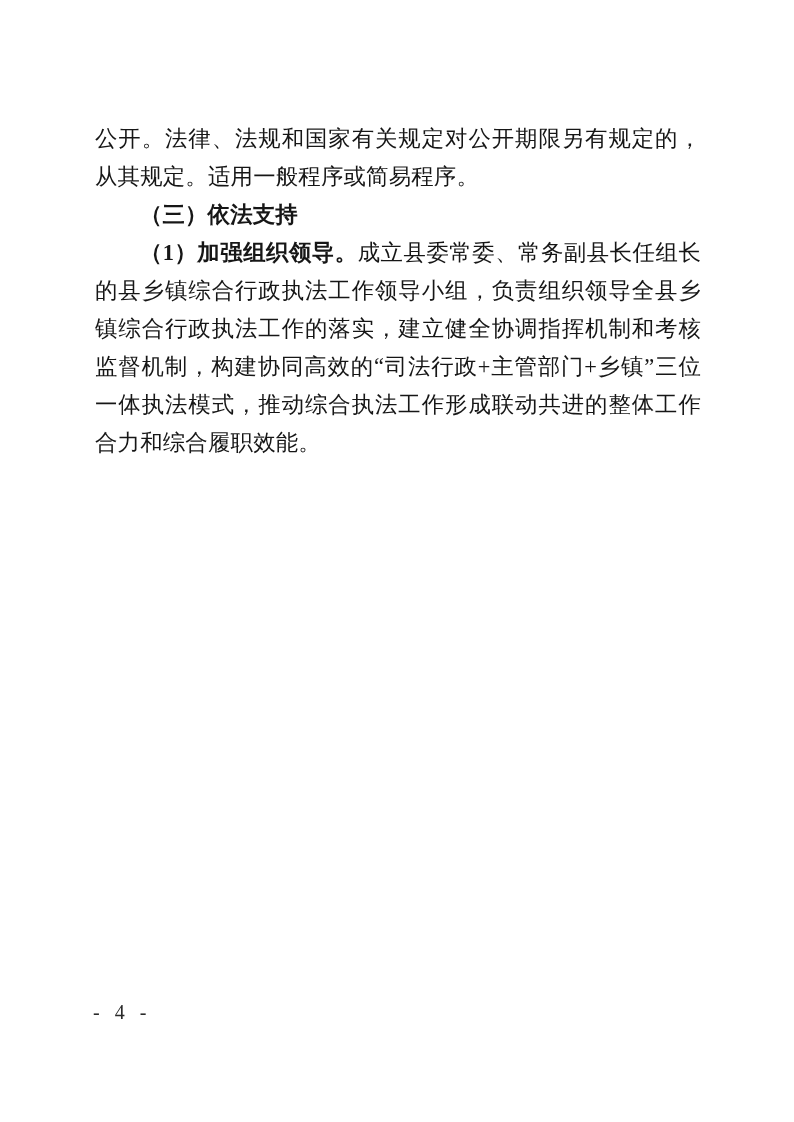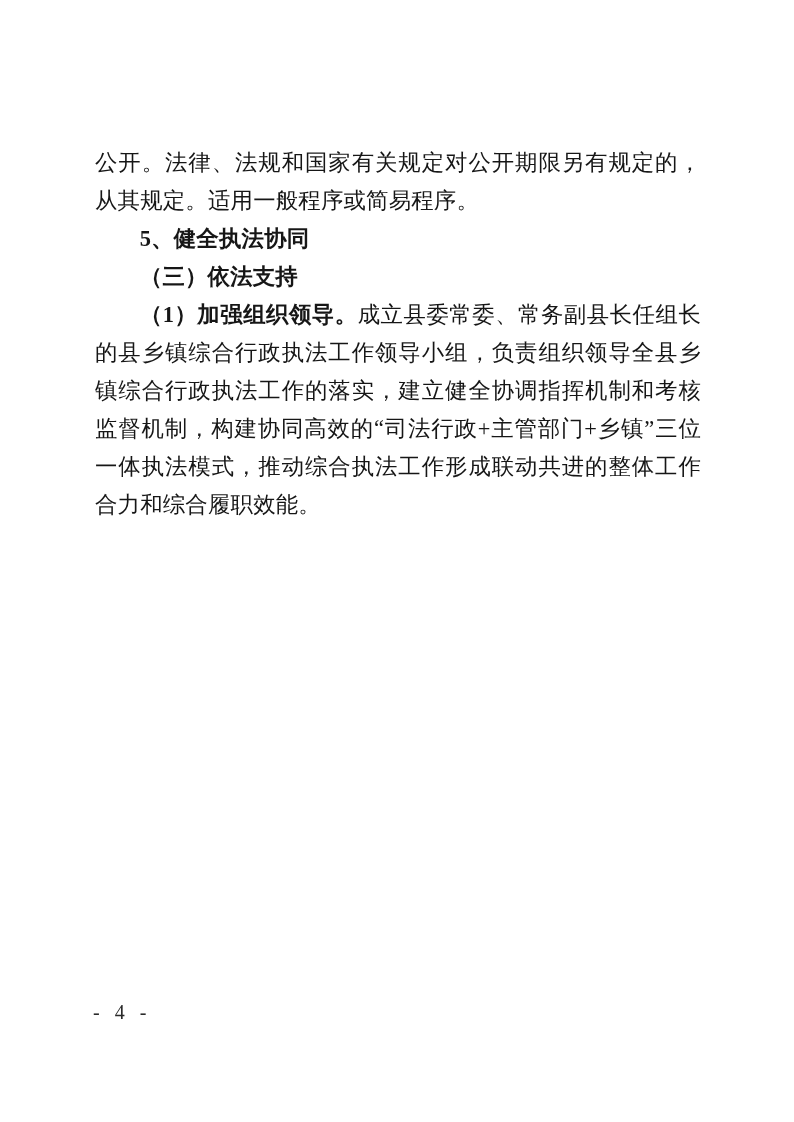--- a/index.html
+++ b/index.html
@@ -14,21 +14,20 @@
     background: #ffffff;
     overflow: hidden;
     font-family: "Liberation Serif", "DejaVu Serif", serif;
     color: #161616;
   }
   .content {
     position: absolute;
     left: 95px;
     top: 120px;
     width: 606px;
-    margin-top: 24px;
   }
   .content p {
     margin: 0;
     font-size: 22.4px;
     line-height: 38px;
     text-align: justify;
     text-justify: inter-ideograph;
     letter-spacing: 0.2px;
     word-break: break-all;
   }
@@ -58,18 +57,17 @@
     color: #2a2a2a;
     font-family: "Liberation Serif", "DejaVu Serif", serif;
   }
 </style>
 </head>
 <body>
 
 <div class="page">
   <div class="content">
     <p class="body">公开。法律、法规和国家有关规定对公开期限另有规定的，从其规定。适用一般程序或简易程序。</p>
-    <p class="heading-bold">5、健全执法协同</p>
     <p class="heading-hei">（三）依法支持</p>
     <p class="body indent"><span class="lead-bold">（1）加强组织领导。</span><span>成立县委常委、常务副县长任组长的县乡镇综合行政执法工作领导小组，负责组织领导全县乡镇综合行政执法工作的落实，建立健全协调指挥机制和考核监督机制，构建协同高效的“司法行政+主管部门+乡镇”三位一体执法模式，推动综合执法工作形成联动共进的整体工作合力和综合履职效能。</span></p>
   </div>
   <div class="footer">- 4 -</div>
 </div>
 
 </body></html>

